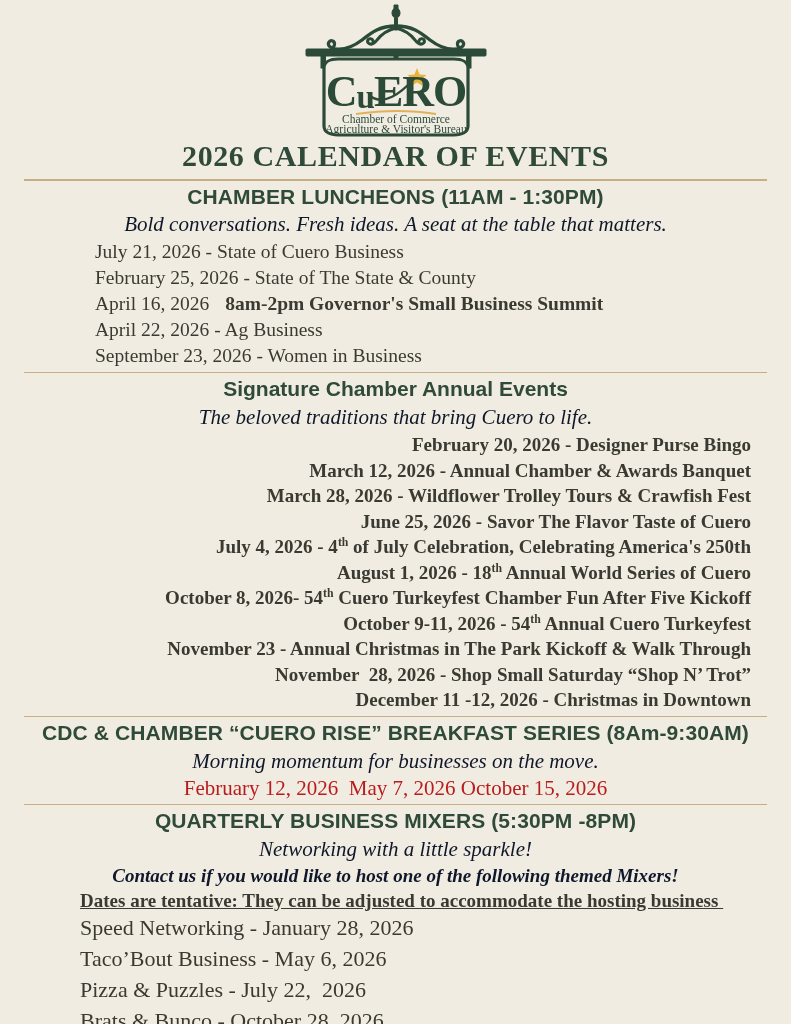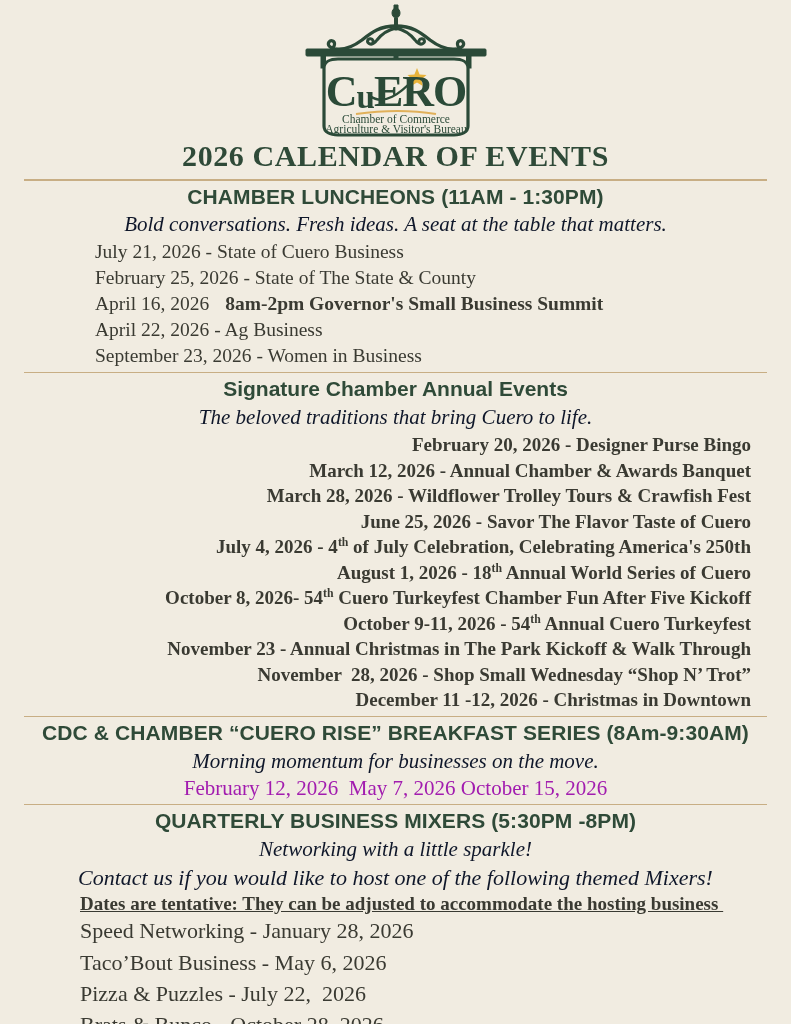--- a/index.html
+++ b/index.html
@@ -69,21 +69,21 @@
 
   .tagline {
     text-align: center;
     font-family: "Liberation Serif", serif;
     font-style: italic;
     font-size: 21px;
     color: #0f172a;
     margin: 3px 0 2px 0;
     line-height: 1.2;
   }
-  .tagline.bold { font-weight: normal; font-size: 22px; }
+  .tagline.bold { font-weight: bold; font-size: 19px; }
 
   
   ul.events {
     list-style: none;
     margin: 0;
     padding: 0;
   }
   ul.events li {
     font-family: "Liberation Serif", serif;
     font-size: 19px;
@@ -99,21 +99,21 @@
   ul.events.mixers li { font-size: 22px; line-height: 1.42; }
 
   li.highlight { color: #c0504d; }
   li.highlight .strong { font-weight: bold; margin-left: 11px; }
   sup { font-size: 0.62em; vertical-align: super; line-height: 0; }
 
   .dates-line {
     text-align: center;
     font-family: "Liberation Serif", serif;
     font-size: 21px;
-    color: #a21caf;
+    color: #b91c1c;
     margin-top: 1px;
     white-space: pre-wrap;
   }
 
   .tentative {
     font-family: "Liberation Serif", serif;
     font-weight: bold;
     font-size: 19px;
     text-decoration: underline;
     color: #3a3a32;
@@ -190,21 +190,21 @@
     <ul class="events signature" id="sig-list">
         <li><span>February 20, 2026 - Designer Purse Bingo</span></li>
         <li><span>March 12, 2026 - Annual Chamber &amp; Awards Banquet</span></li>
         <li><span>March 28, 2026 - Wildflower Trolley Tours &amp; Crawfish Fest</span></li>
         <li><span>June 25, 2026 - Savor The Flavor Taste of Cuero</span></li>
         <li><span>July 4, 2026 - 4</span><sup>th</sup><span> of July Celebration, Celebrating America's 250th</span></li>
         <li><span>August 1, 2026 - 18</span><sup>th</sup><span> Annual World Series of Cuero</span></li>
         <li><span>October 8, 2026- 54</span><sup>th</sup><span> Cuero Turkeyfest Chamber Fun After Five Kickoff</span></li>
         <li><span>October 9-11, 2026 - 54</span><sup>th</sup><span> Annual Cuero Turkeyfest</span></li>
         <li><span>November 23 - Annual Christmas in The Park Kickoff &amp; Walk Through</span></li>
-        <li><span>November  28, 2026 - Shop Small Wednesday “Shop N’ Trot”</span></li>
+        <li><span>November  28, 2026 - Shop Small Saturday “Shop N’ Trot”</span></li>
         <li><span>December 11 -12, 2026 - Christmas in Downtown</span></li>
       </ul>
   </div>
   <div class="rule thin"></div>
 
   <div class="sec">
     <div class="sec-head">CDC &amp; CHAMBER “CUERO RISE” BREAKFAST SERIES (8Am-9:30AM)</div>
     <div class="tagline">Morning momentum for businesses on the move.</div>
     <div class="dates-line">February 12, 2026  May 7, 2026 October 15, 2026</div>
   </div>

